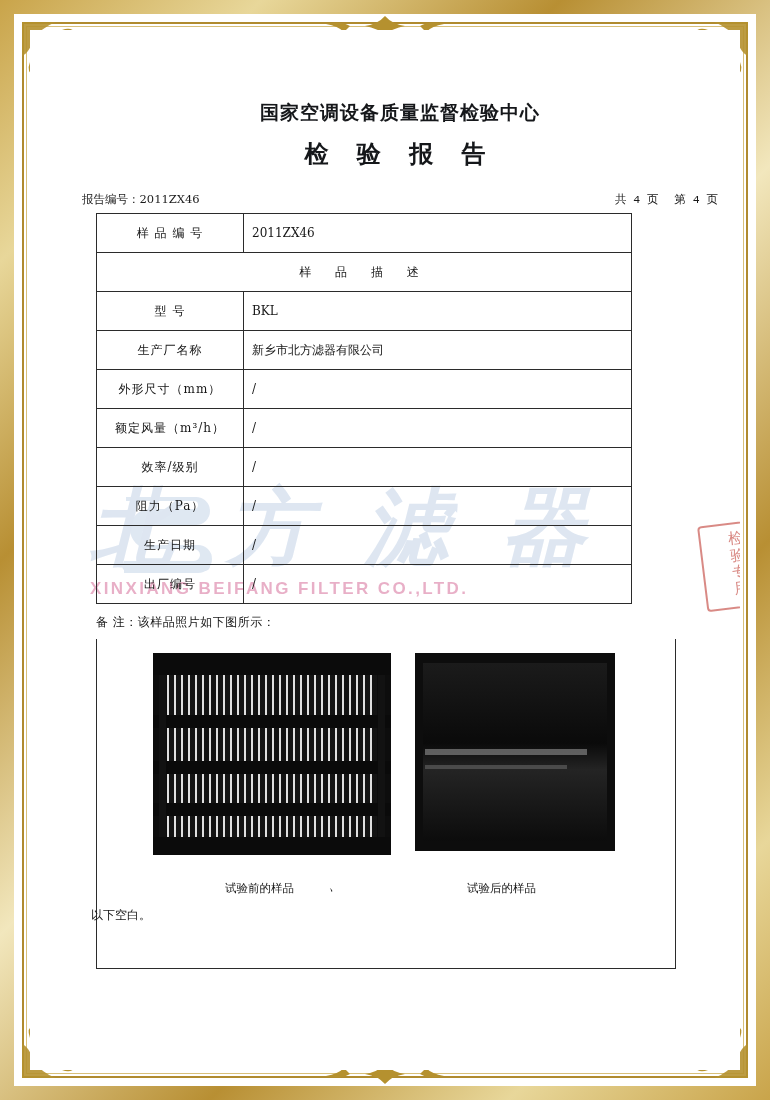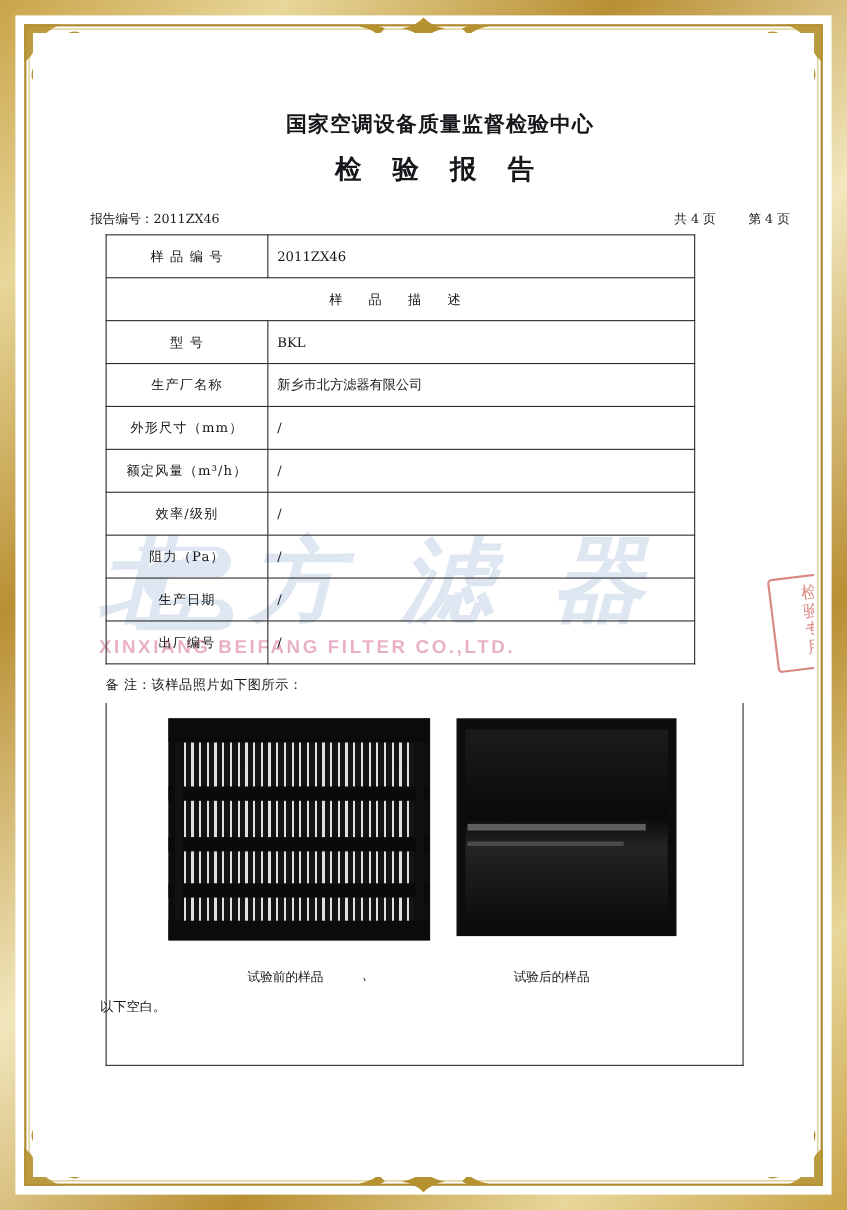--- a/index.html
+++ b/index.html
@@ -103,21 +103,21 @@
   }
   .meta-row {
     display: flex;
     justify-content: space-between;
     align-items: center;
     margin-top: 22px;
     font-size: 11.5px;
     color: #1a1a1a;
     font-family: "DejaVu Serif", serif;
   }
-  .meta-right span { margin-left: 26px; }
+  .meta-right span { margin-left: 12px; font-family: Liberation Mono, monospace; }
 
   
   table.main {
     border-collapse: collapse;
     width: 536px;
     margin: 6px 0 0 14px;
     table-layout: fixed;
     font-family: "DejaVu Serif", serif;
   }
   table.main td {

